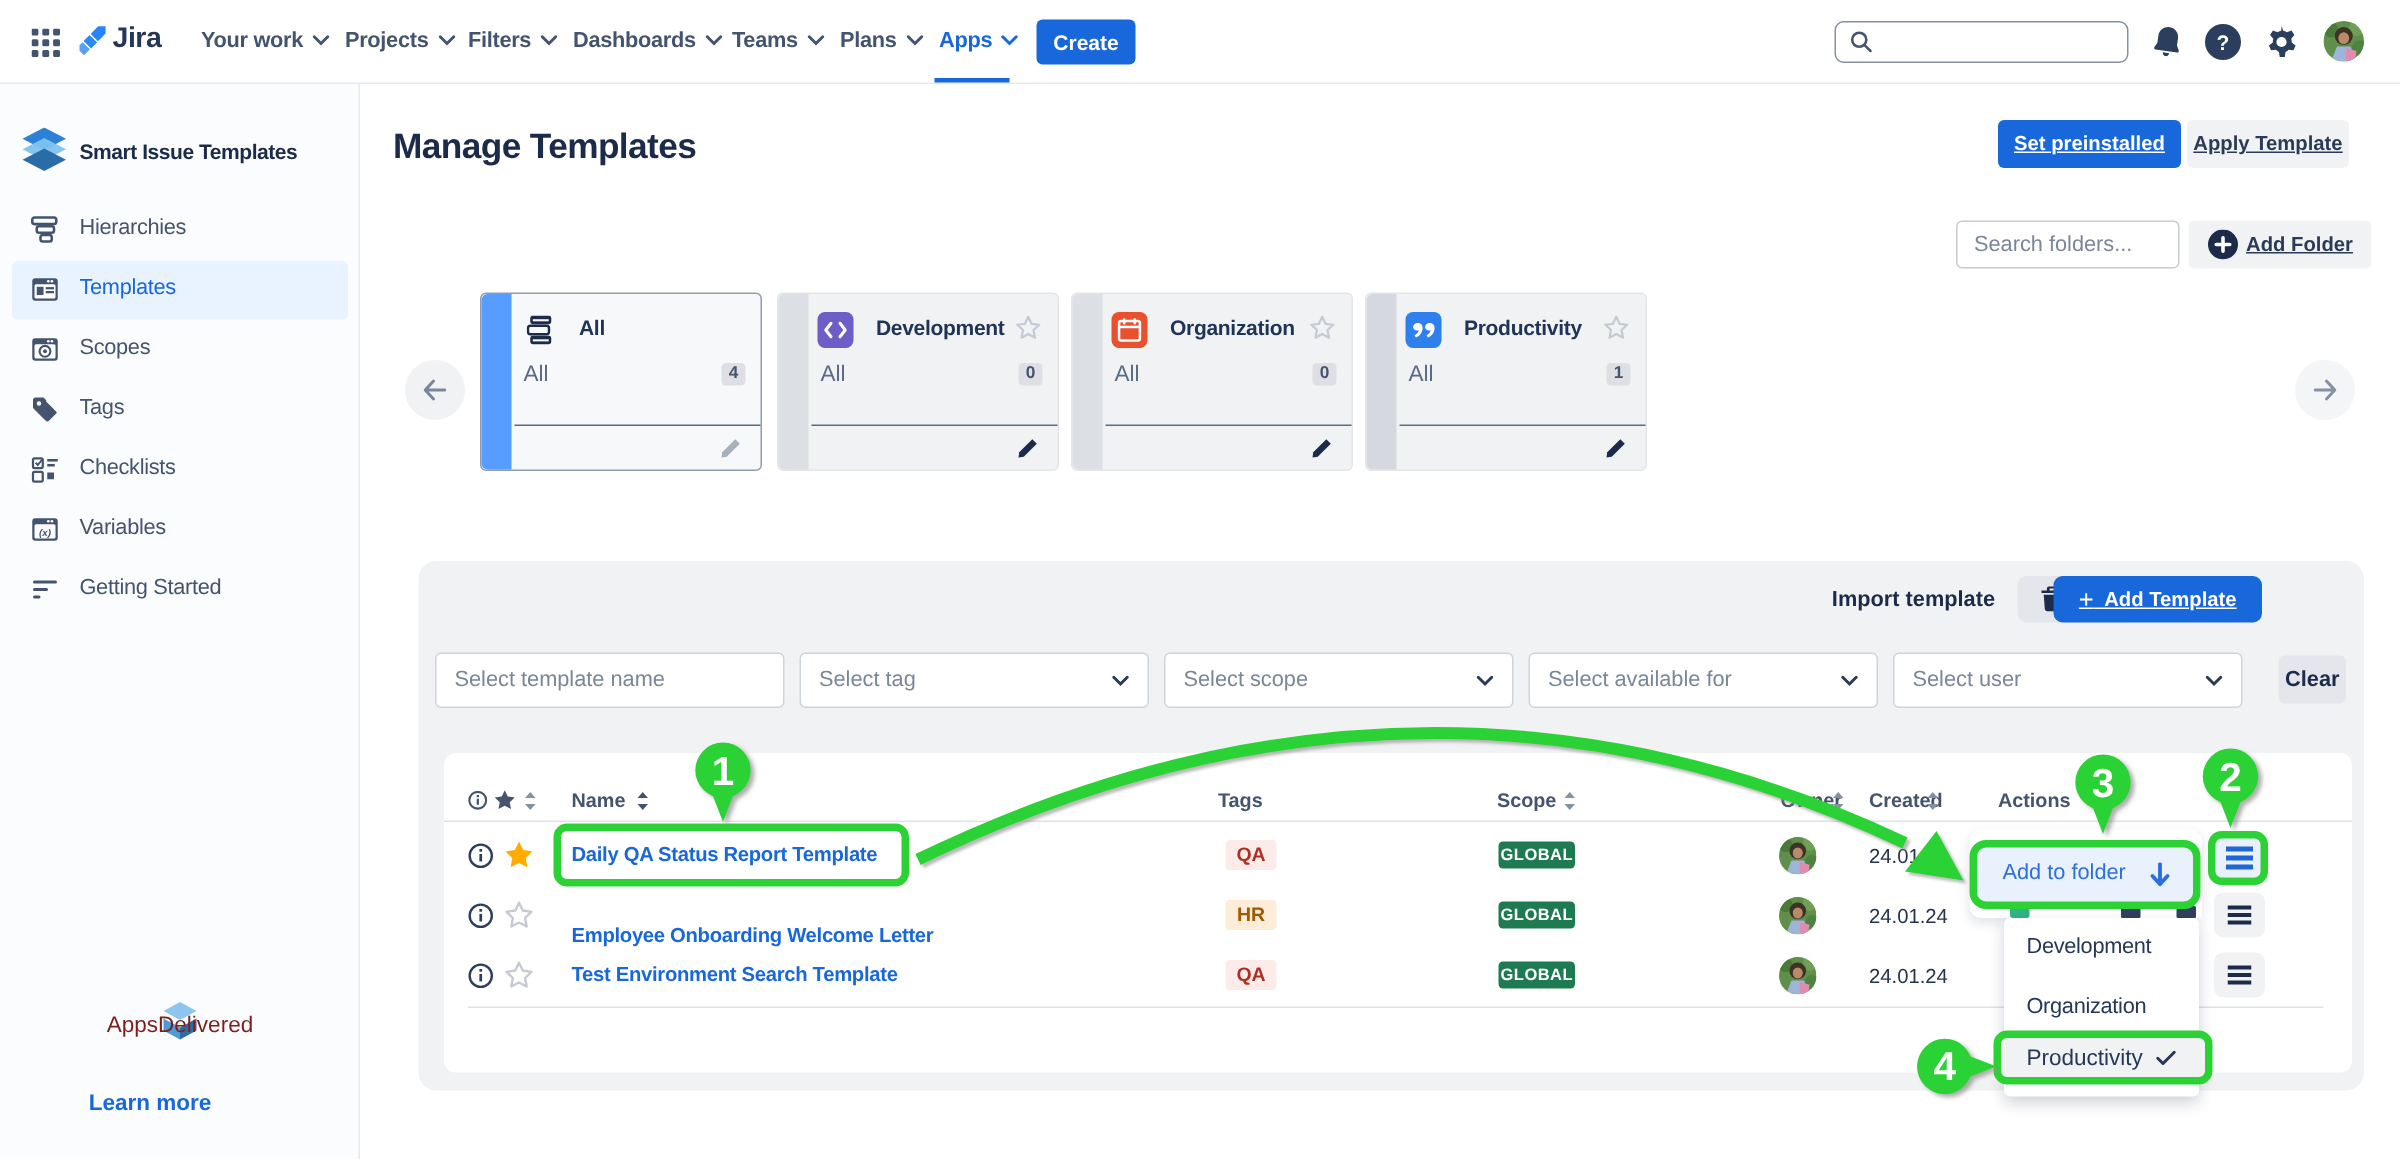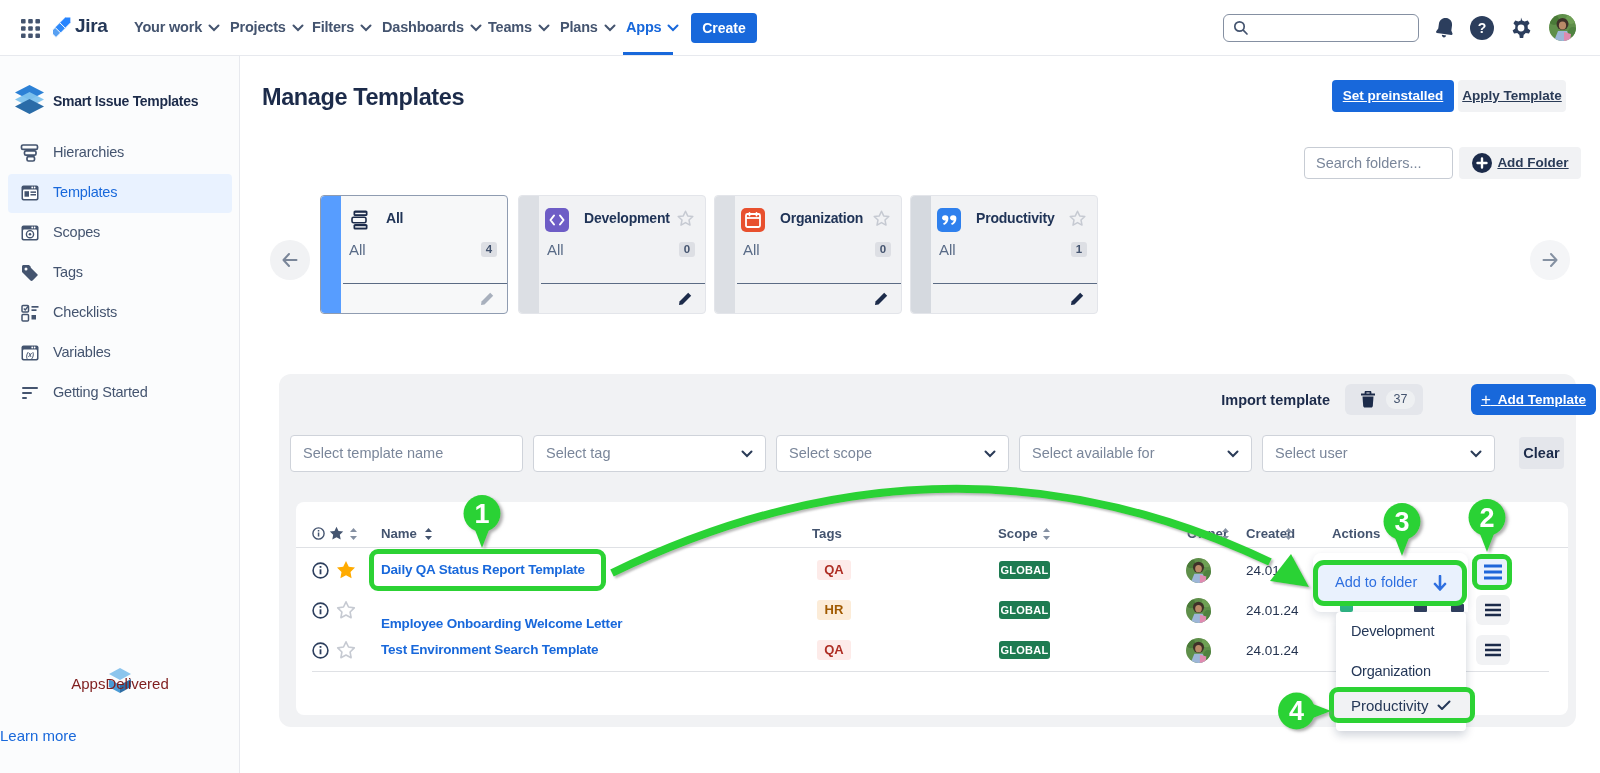--- a/index.html
+++ b/index.html
@@ -231,21 +231,21 @@
       </svg>
     <div class="lbl">Getting Started</div>
   </div>
 
   <svg class="abs" style="left:107px;top:611px" width="26" height="27" viewBox="0 0 26 27">
     <path d="M13 1 L24 7 L13 13 L2 7 Z" fill="#8cc5ed"></path>
     <path d="M2 12 L13 18 L13 26 L2 20 Z" fill="#4a9bd6"></path>
     <path d="M24 12 L13 18 L13 26 L24 20 Z" fill="#2e6da4"></path>
   </svg>
   <div class="abs" style="left:0;top:619px;width:240px;text-align:center;font-size:15px;color:#7f1d1d">AppsDelivered</div>
-  <div class="abs" style="left:0;top:671px;width:200px;text-align:left;font-size:15px;font-weight:400;color:#1868db">Learn more</div>
+  <div class="abs" style="left:0;top:671px;width:200px;text-align:center;font-size:15px;font-weight:700;color:#1868db">Learn more</div>
 </div>
 <div id="main">
   <h1>Manage Templates</h1>
   <div class="btn blue" style="left:1091px;top:24px;width:122px;height:32px;line-height:32px">Set preinstalled</div>
   <div class="btn gray" style="left:1217px;top:24px;width:108px;height:32px;line-height:32px">Apply Template</div>
   <div class="abs" style="left:1063px;top:91px;width:149px;height:32px;background:#fff;border:1px solid #c7ccd4;border-radius:4px;font-size:14.5px;color:#7a869a;line-height:30px;padding-left:11px">Search folders...</div>
   <div class="btn gray" style="left:1218px;top:91px;width:122px;height:32px;line-height:32px">
     <svg class="abs" style="left:13px;top:6px" width="20" height="20" viewBox="0 0 20 20">
         <circle cx="10" cy="10" r="10" fill="#1c2b4a"></circle>
         <path d="M10 5.5 V14.5 M5.5 10 H14.5" stroke="#fff" stroke-width="2.4" stroke-linecap="round"></path>
@@ -342,21 +342,21 @@
 
   <div id="panel">
     <div class="abs" style="right:246px;top:18px;font-size:14.5px;font-weight:700;color:#1c2b4a">Import template</div>
     <div class="abs" style="left:1066px;top:10px;width:78px;height:31px;background:#e4e6eb;border-radius:6px">
       <svg class="abs" style="left:15px;top:7px" width="16" height="17" viewBox="0 0 16 17">
           <path d="M1 3.5 H15 M5.5 3 V1.5 C5.5 1 6 .5 6.5 .5 L9.5 .5 C10 .5 10.5 1 10.5 1.5 V3" stroke="#1c2b4a" stroke-width="1.8" fill="none"></path>
           <path d="M2.5 5.5 H13.5 L12.8 15 C12.7 15.8 12.1 16.5 11.2 16.5 L4.8 16.5 C3.9 16.5 3.3 15.8 3.2 15 Z" fill="#1c2b4a"></path>
         </svg>
       <div class="abs" style="left:41px;top:6px;width:29px;height:19px;background:#eef0f2;border-radius:9px;font-size:12.5px;color:#44546f;text-align:center;line-height:19px">37</div>
     </div>
-    <div class="btn blue" style="left:1192px;top:10px;width:125px;height:31px;line-height:31px;border-radius:6px"><span style="font-size:17px;font-weight:400;vertical-align:-1px">+</span>&nbsp; Add Template</div>
+    <div class="btn blue" style="left:1090px;top:10px;width:139px;height:31px;line-height:31px;border-radius:6px"><span style="font-size:17px;font-weight:400;vertical-align:-1px">+</span>&nbsp; Add Template</div>
     <div class="finput" style="left:11px;width:233px">Select template name</div>
     <div class="finput" style="left:254px;width:233px">Select tag<svg class="abs" style="right:12px;top:14px" width="12" height="8" viewBox="0 0 12 8">
           <path d="M1.5 1.5 L6 6 L10.5 1.5" stroke="#2a3b57" stroke-width="2" fill="none" stroke-linecap="round"></path>
         </svg></div>
     <div class="finput" style="left:497px;width:233px">Select scope<svg class="abs" style="right:12px;top:14px" width="12" height="8" viewBox="0 0 12 8">
           <path d="M1.5 1.5 L6 6 L10.5 1.5" stroke="#2a3b57" stroke-width="2" fill="none" stroke-linecap="round"></path>
         </svg></div>
     <div class="finput" style="left:740px;width:233px">Select available for<svg class="abs" style="right:12px;top:14px" width="12" height="8" viewBox="0 0 12 8">
           <path d="M1.5 1.5 L6 6 L10.5 1.5" stroke="#2a3b57" stroke-width="2" fill="none" stroke-linecap="round"></path>
         </svg></div>

